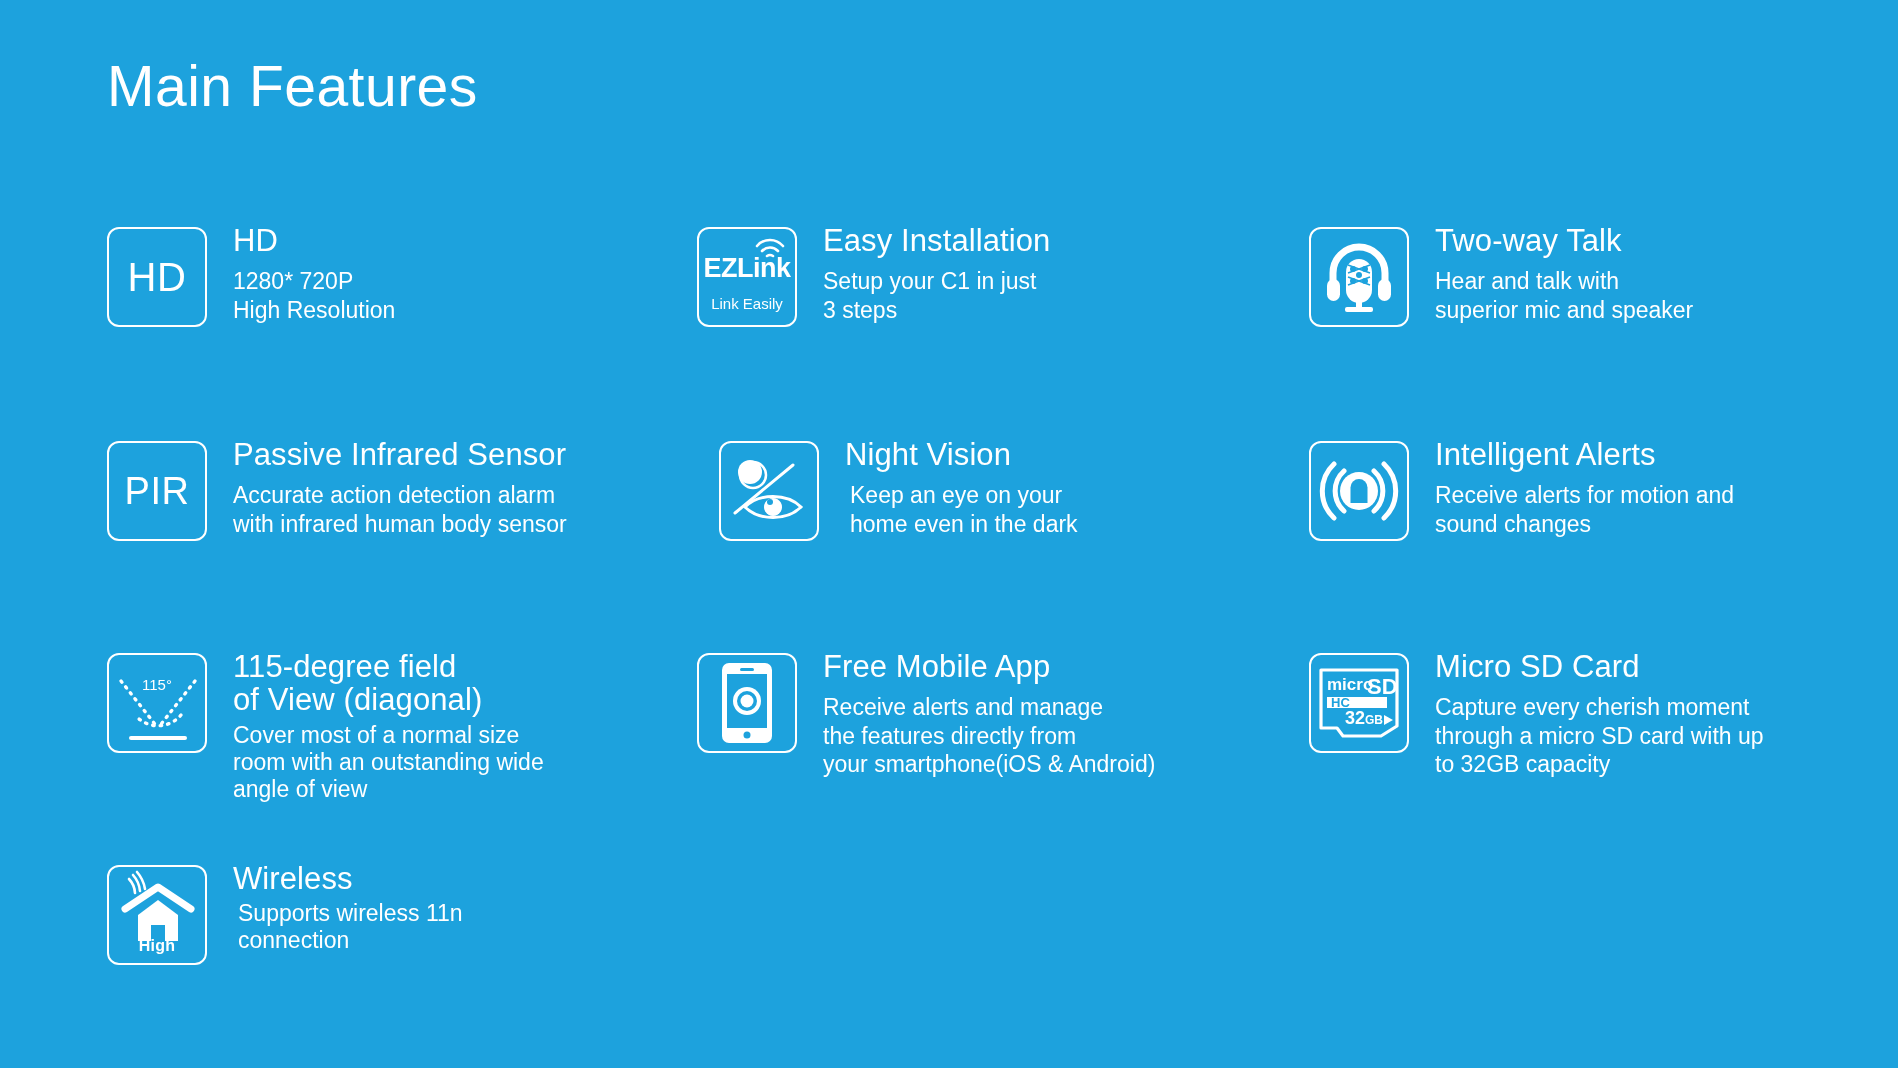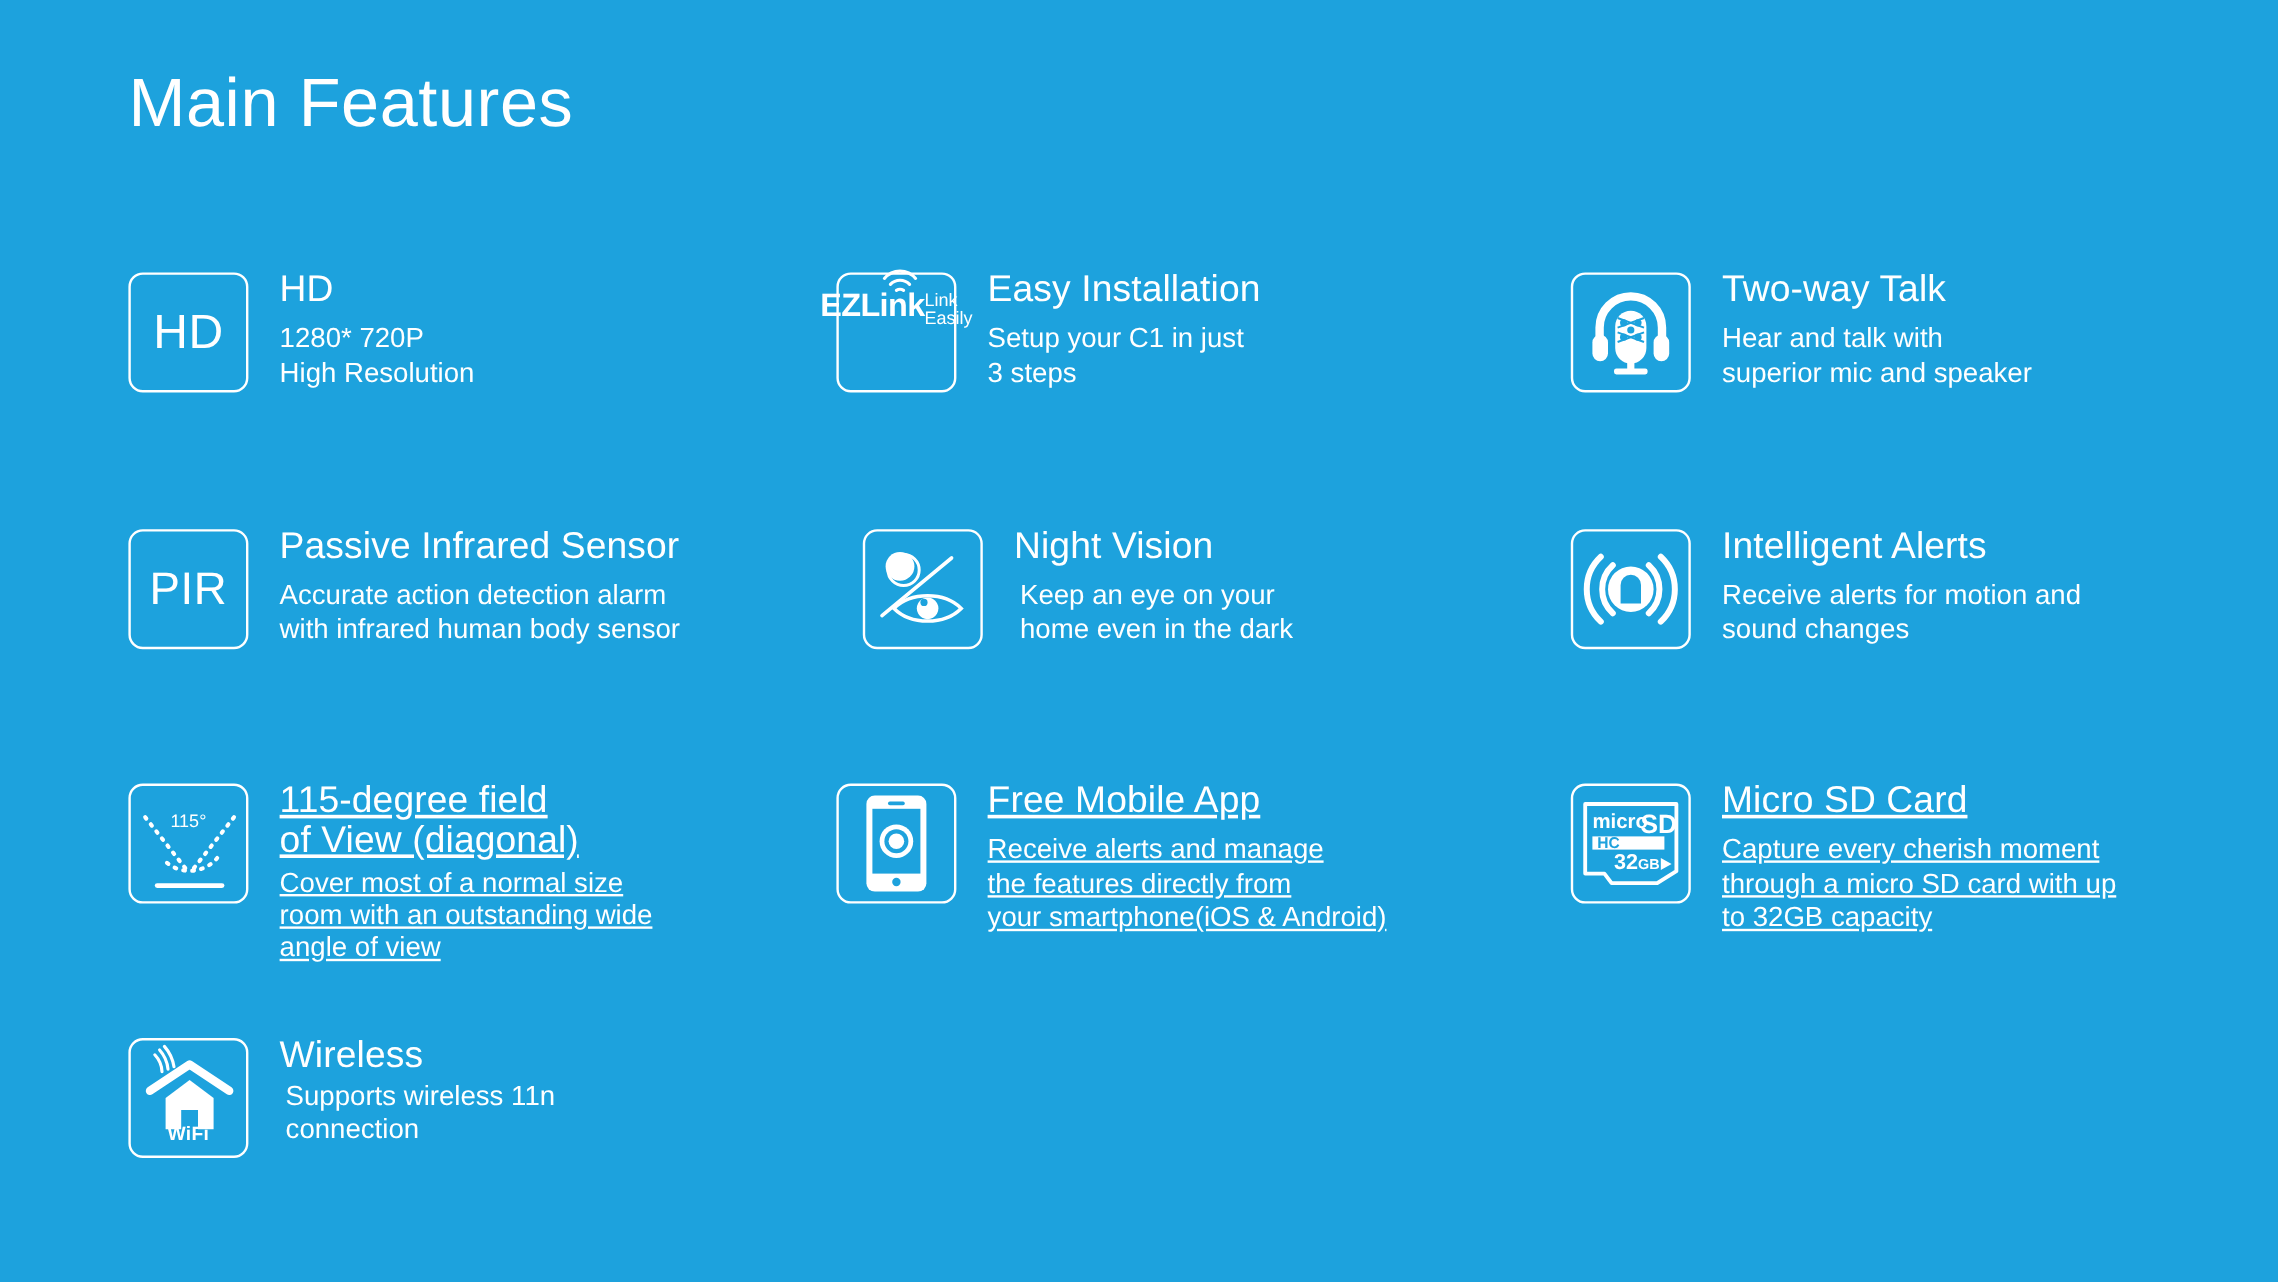--- a/index.html
+++ b/index.html
@@ -27,21 +27,21 @@
   .cell{
     display:flex;align-items:flex-start;
     box-sizing:border-box;
   }
   .col1{width:590px;}
   .col2{width:612px;}
   .col3{width:558px;}
 
   .row1{height:214px;}
   .row2{height:212px;}
-  .row3{height:212px;text-decoration:underline;}
+  .row3{height:212px;}
   .row4{height:190px;}
 
   .icon-box{
     width:100px;height:100px;min-width:100px;
     border:2px solid #ffffff;
     border-radius:12px;
     position:relative;
     box-sizing:border-box;
     margin-top:5px;
   }
@@ -59,22 +59,22 @@
     white-space:pre-line;
   }
   .feat-desc.tight{line-height:1.17;margin-top:5px;}
 
   
   .indent .feat-desc{margin-left:5px;}
 
   
   .ezlink-wrap{
     position:absolute;inset:0;
-    display:flex;flex-direction:row;
-    justify-content:center;
+    display:flex;flex-direction:column;
+    align-items:center;justify-content:center;
   }
   .ezlink-word{
     font-size:27px;font-weight:700;letter-spacing:-0.5px;
     line-height:1;margin-top:12px;position:relative;
   }
   .ezlink-sub{
     font-size:15px;font-weight:400;margin-top:14px;line-height:1;
   }
   .wifi-arcs{position:absolute;right:6px;top:-17px;}
 
@@ -303,21 +303,21 @@
       <div class="cell col1 indent">
         <div class="icon-box">
           <svg width="98" height="98" viewBox="0 0 98 98" style="position:absolute;left:0;top:0;">
             <path d="M16 28 L49 6 L82 28" fill="none" stroke="#fff" stroke-width="7" stroke-linecap="round" stroke-linejoin="round" transform="translate(0,14)"></path>
             <path d="M29 40 L49 25 L69 40 V66 H29 Z" fill="#fff" transform="translate(0,8)"></path>
             <rect x="42" y="58" width="14" height="20" fill="#1da2dd"></rect>
             <path d="M26 26 A22 22 0 0 0 20 12" fill="none" stroke="#fff" stroke-width="2.6" stroke-linecap="round"></path>
             <path d="M31 24 A28 28 0 0 0 24 8" fill="none" stroke="#fff" stroke-width="2.6" stroke-linecap="round"></path>
             <path d="M36 22 A34 34 0 0 0 28 5" fill="none" stroke="#fff" stroke-width="2.6" stroke-linecap="round"></path>
           </svg>
-          <div class="wifi-cap">WiFi</div>
+          <div class="wifi-cap">High</div>
         </div>
         <div class="txt">
           <div class="feat-title">Wireless</div>
           <div class="feat-desc tight">Supports wireless 11n
 connection</div>
         </div>
       </div>
 
       <div class="cell col2"></div>
       <div class="cell col3"></div>

